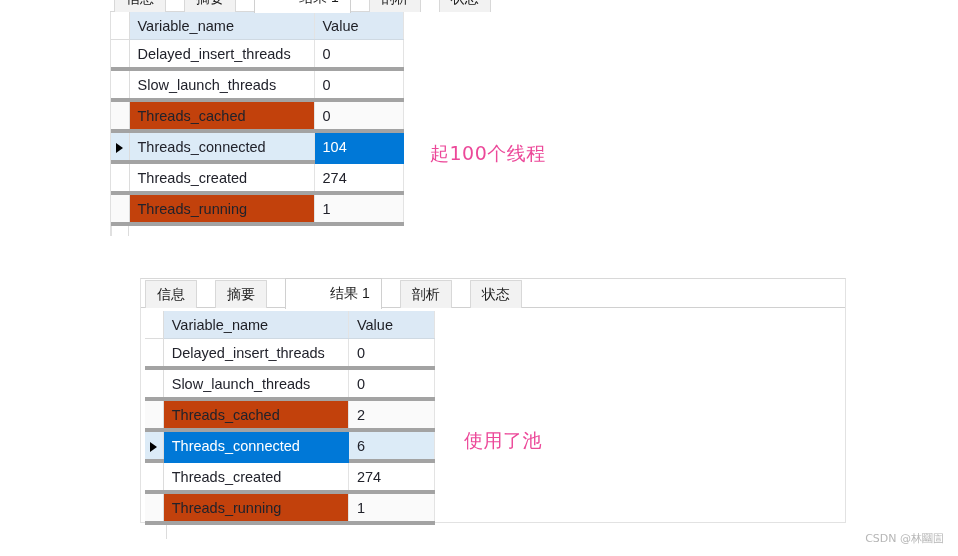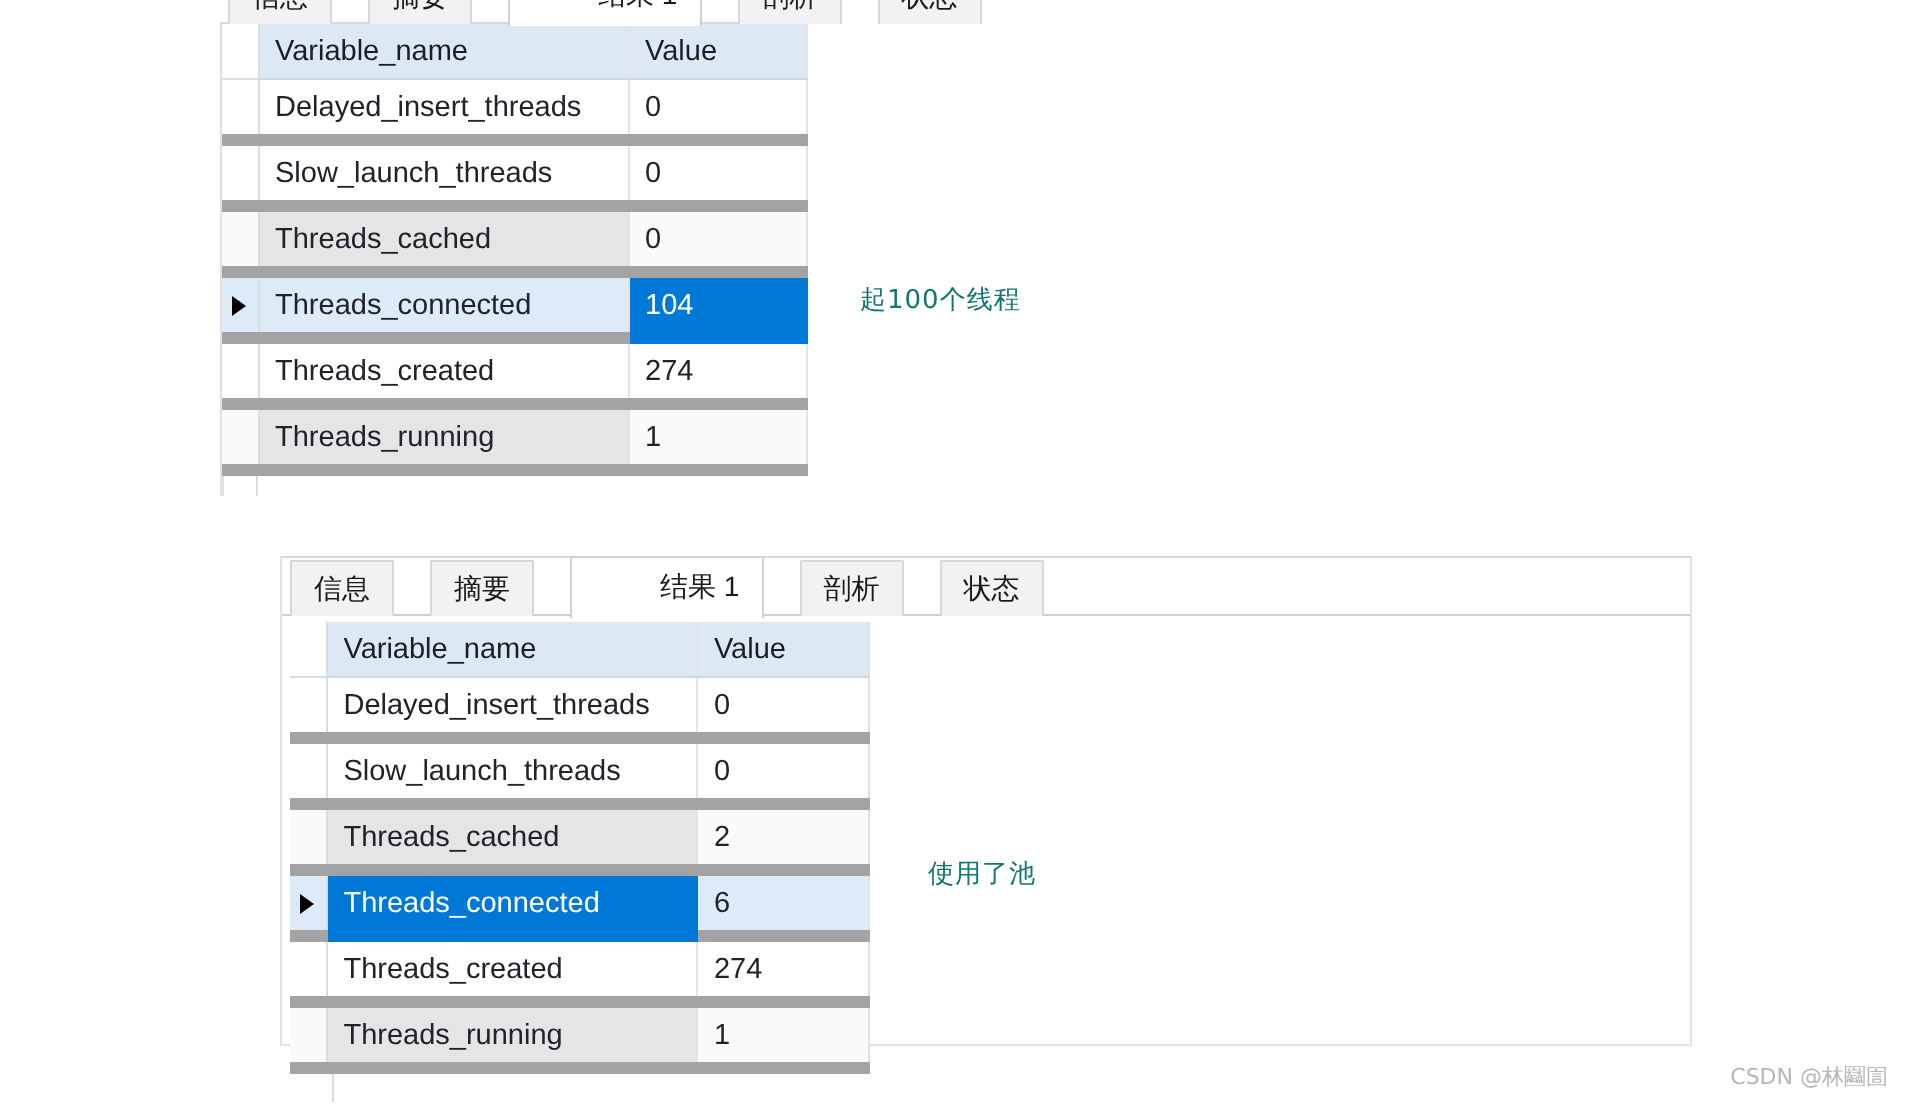--- a/index.html
+++ b/index.html
@@ -56,21 +56,21 @@
   
   .grid {
     border-collapse: collapse;
     table-layout: fixed;
     font-size: 14.5px;
     color: #21222b;
     background: #ffffff;
   }
   .grid td, .grid th {
     border-right: 1px solid #e3e3e3;
-    border-bottom: 6px solid #a3a3a3;
+    border-bottom: 4px solid #a3a3a3;
     padding: 0 8px;
     height: 27px;
     text-align: left;
     font-weight: normal;
     vertical-align: middle;
     white-space: nowrap;
     overflow: hidden;
   }
   .grid .gutter {
     width: 18px;
@@ -86,21 +86,21 @@
     color: #1d1e24;
     margin-left: 44px;
   }
   .grid thead th.gutter {
     background: #ffffff;
     border-bottom: 1px solid #dcdcdc;
   }
   .grid tbody tr.alt td {
     background: #fafafa;
   }
-  .grid tbody tr.alt td.name-col { background: #e5e5e5; }
+  .grid tbody tr.alt td.name-col { background: #c2410c; }
   .row-marker {
     display: inline-block;
     width: 0;
     height: 0;
     border-top: 5px solid transparent;
     border-bottom: 5px solid transparent;
     border-left: 7px solid #000000;
     vertical-align: middle;
   }
 
@@ -164,22 +164,22 @@
     width: 18px;
     box-sizing: border-box;
     border-right: 1px solid #dcdcdc;
     background: #ffffff;
     margin-left: 4px;
   }
 
   
   .annotation {
     position: absolute;
-    color: #0f766e;
-    font-size: 13px;
+    color: #ec4899;
+    font-size: 19px;
     font-family: "DejaVu Sans", "Liberation Sans", sans-serif;
     white-space: nowrap;
     letter-spacing: 0.5px;
   }
   #ann-top { left: 430px; top: 141px; }
   #ann-bottom { left: 464px; top: 428px; }
 
   
   #watermark {
     position: absolute;

